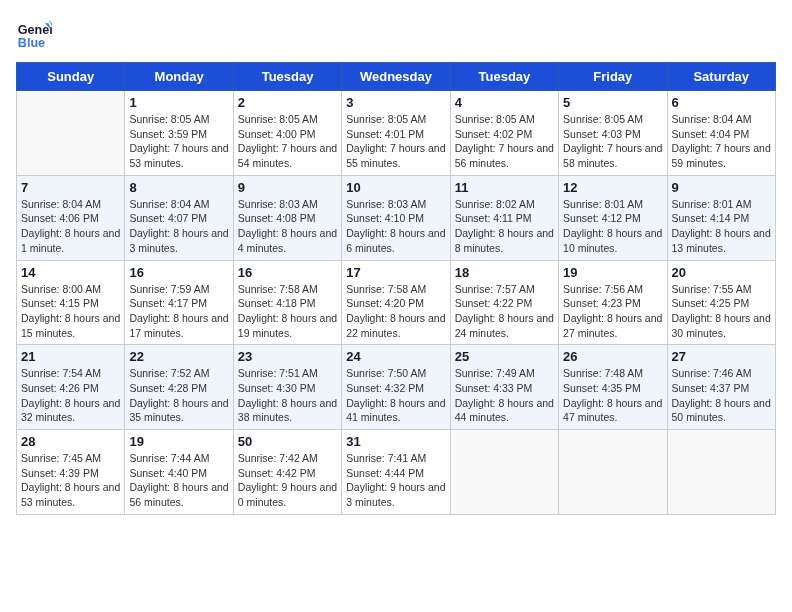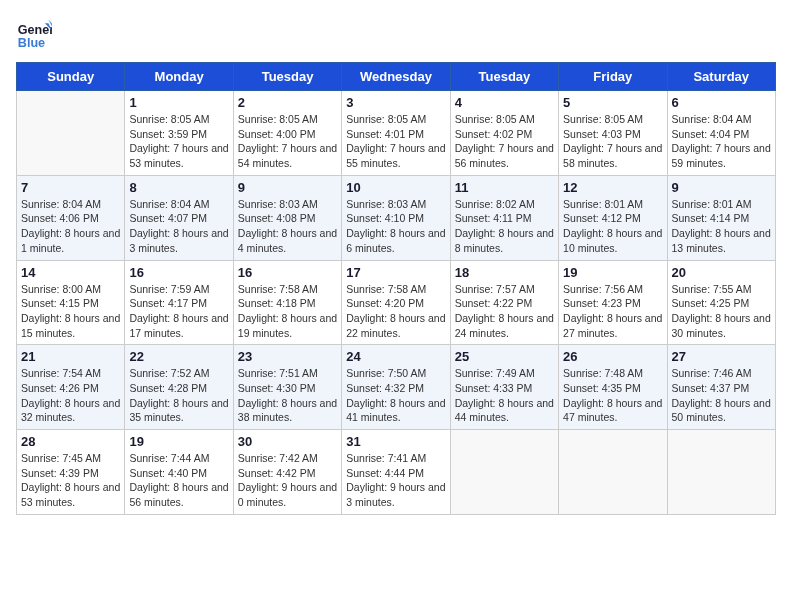--- a/index.html
+++ b/index.html
@@ -238,21 +238,21 @@
       <tr>
         <td>
           <div class="day-num">28</div>
           <div class="day-info">Sunrise: 7:45 AM<br>Sunset: 4:39 PM<br>Daylight: 8 hours and 53 minutes.</div>
         </td>
         <td>
           <div class="day-num">19</div>
           <div class="day-info">Sunrise: 7:44 AM<br>Sunset: 4:40 PM<br>Daylight: 8 hours and 56 minutes.</div>
         </td>
         <td>
-          <div class="day-num">30</div>
+          <div class="day-num">50</div>
           <div class="day-info">Sunrise: 7:42 AM<br>Sunset: 4:42 PM<br>Daylight: 9 hours and 0 minutes.</div>
         </td>
         <td>
           <div class="day-num">31</div>
           <div class="day-info">Sunrise: 7:41 AM<br>Sunset: 4:44 PM<br>Daylight: 9 hours and 3 minutes.</div>
         </td>
         <td class="empty"></td>
         <td class="empty"></td>
         <td class="empty"></td>
       </tr>

